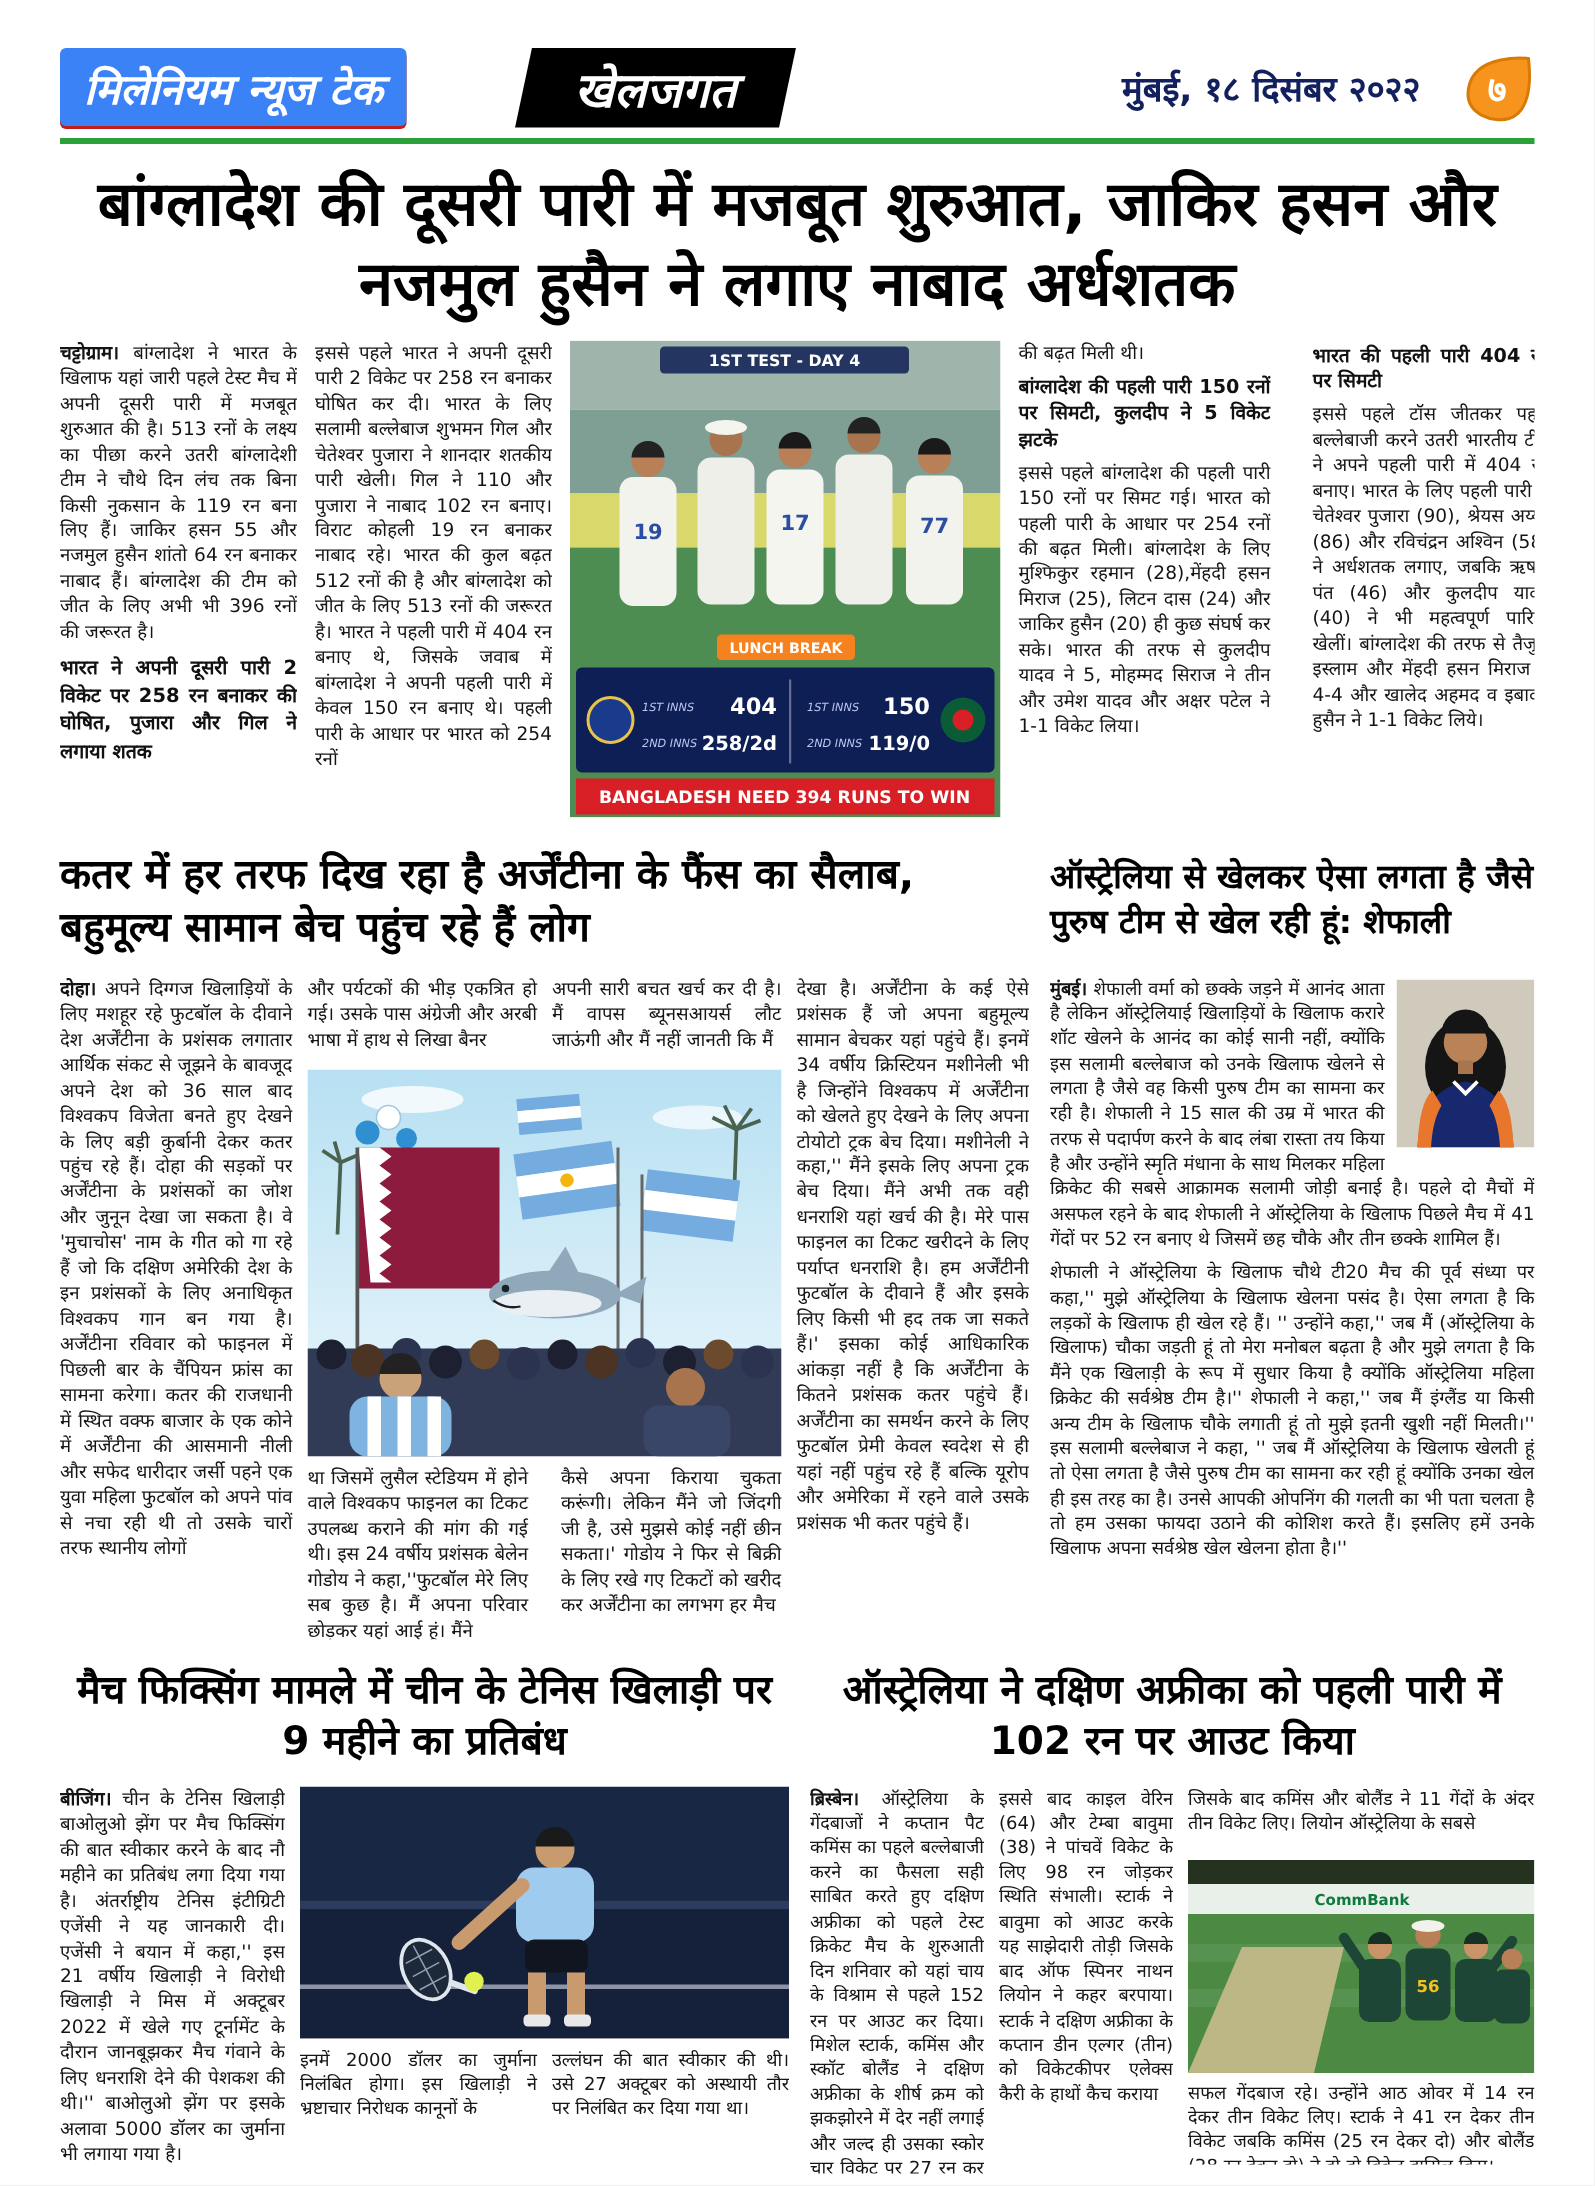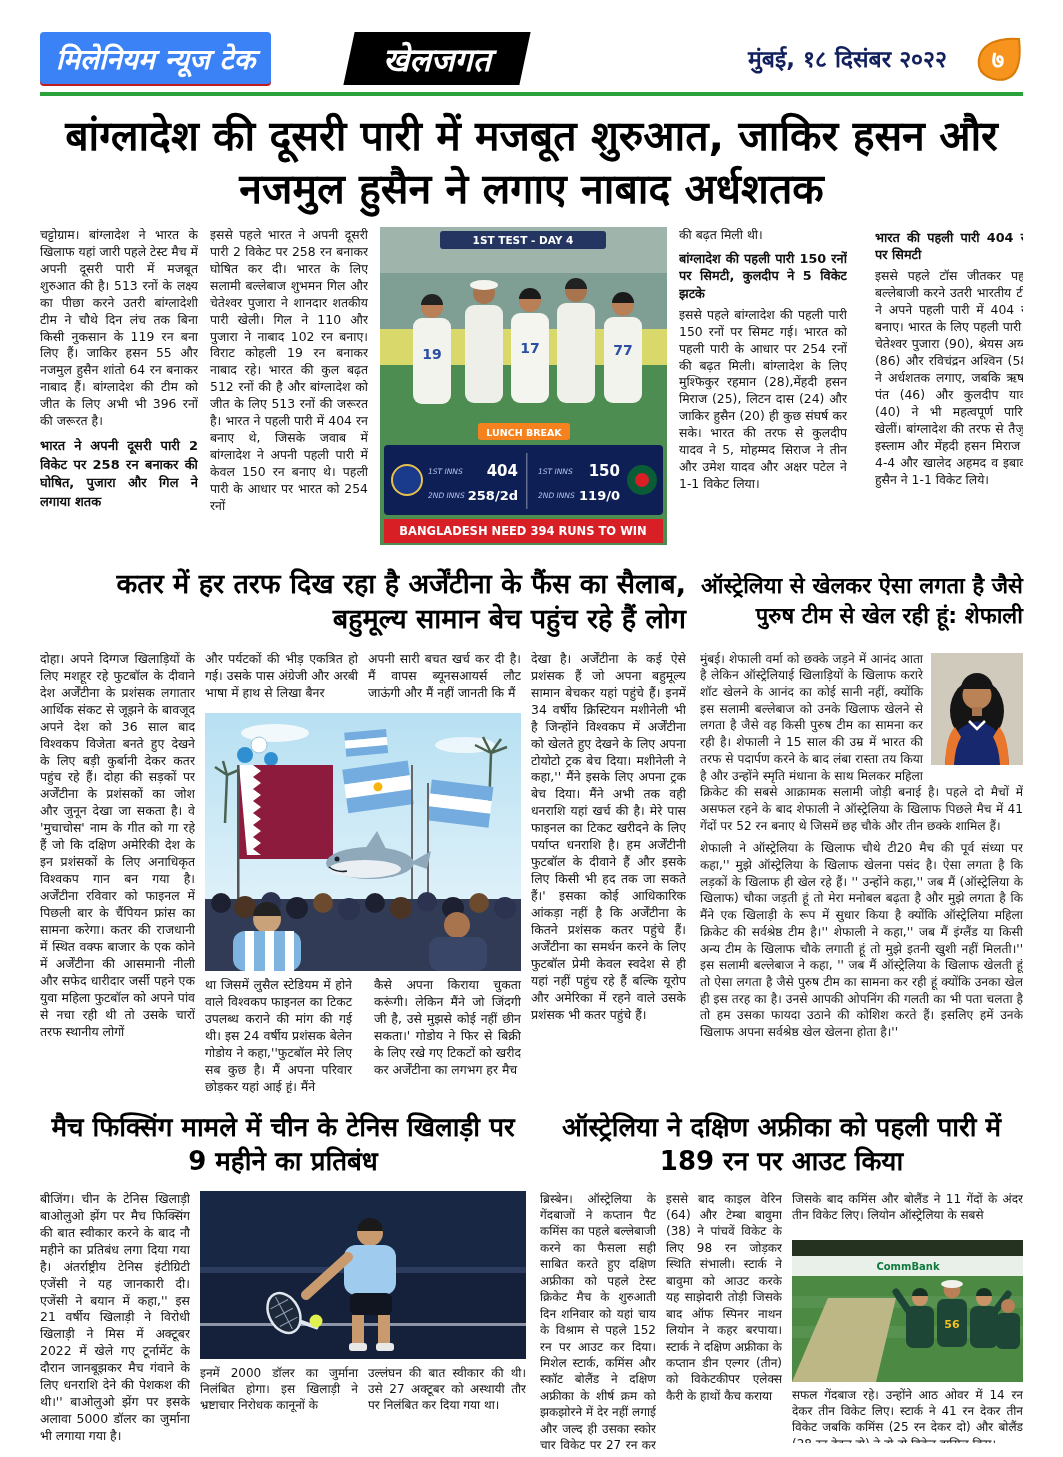--- a/index.html
+++ b/index.html
@@ -25,29 +25,29 @@
   .edition-date { margin-left:auto; margin-right:26px; font-size:23px; font-weight:bold; color:#12205e; white-space:nowrap; }
   .page-badge { width:50px; height:50px; flex:none; }
   .green-rule { height:4px; background:#2aa13a; margin-top:6px; }
 
   
   h1.lead-headline {
     margin:14px 0 10px 0; text-align:center;
     font-size:41px; font-weight:800; line-height:1.3; color:#000;
   }
   .sec-head { height:84px; display:flex; align-items:center; justify-content:center; margin-bottom:8px; }
-  .sec-head h2 { margin:0; text-align:right; font-weight:800; color:#000; }
+  .sec-head h2 { margin:0; text-align:left; font-weight:800; color:#000; }
   .qatar .sec-head h2 { font-size:27px; line-height:1.3; }
   .shafali .sec-head h2 { font-size:22px; line-height:1.35; }
   .sec-head-sm { height:76px; display:flex; align-items:center; margin-bottom:8px; }
   .sec-head-sm h2 { margin:0; text-align:center; font-weight:800; font-size:26px; line-height:1.3; color:#000; }
 
   
   p.bt { margin:0 0 6px 0; text-align:justify; font-size:12.4px; line-height:1.37; color:#141414; }
-  .dateline { font-weight:normal; }
+  .dateline { font-weight:bold; }
   p.bold-note { margin:7px 0 0 0; font-weight:bold; font-size:13px; line-height:1.42; text-align:justify; }
   p.subhead { margin:2px 0 4px 0; font-weight:bold; font-size:12.8px; line-height:1.38; text-align:justify; }
 
   
   .lead-body { display:flex; gap:12px; height:318px; overflow:hidden; }
   .lead-body .colA { width:158px; flex:none; overflow:hidden; }
   .lead-body .colB { width:158px; flex:none; overflow:hidden; }
   .lead-body .colD { width:168px; flex:none; overflow:hidden; }
   .lead-body .colE { width:158px; flex:none; overflow:hidden;margin-left:16px; }
   figure { margin:0; }
@@ -375,21 +375,21 @@
           <div class="below-texts">
             <p class="bt">इनमें 2000 डॉलर का जुर्माना निलंबित होगा। इस खिलाड़ी ने भ्रष्टाचार निरोधक कानूनों के</p>
             <p class="bt">उल्लंघन की बात स्वीकार की थी। उसे 27 अक्टूबर को अस्थायी तौर पर निलंबित कर दिया गया था।</p>
           </div>
         </div>
       </div>
     </section>
 
     <section class="australia">
       <div class="sec-head-sm">
-        <h2>ऑस्ट्रेलिया ने दक्षिण अफ्रीका को पहली पारी में 189 रन पर आउट किया</h2>
+        <h2>ऑस्ट्रेलिया ने दक्षिण अफ्रीका को पहली पारी में 102 रन पर आउट किया</h2>
       </div>
       <div class="aus-body">
         <div class="acol">
           <p class="bt"><span class="dateline">ब्रिस्बेन।</span> <span>ऑस्ट्रेलिया के गेंदबाजों ने कप्तान पैट कमिंस का पहले बल्लेबाजी करने का फैसला सही साबित करते हुए दक्षिण अफ्रीका को पहले टेस्ट क्रिकेट मैच के शुरुआती दिन शनिवार को यहां चाय के विश्राम से पहले 152 रन पर आउट कर दिया। मिशेल स्टार्क, कमिंस और स्कॉट बोलैंड ने दक्षिण अफ्रीका के शीर्ष क्रम को झकझोरने में देर नहीं लगाई और जल्द ही उसका स्कोर चार विकेट पर 27 रन कर दिया।</span></p>
         </div>
         <div class="acol">
           <p class="bt">इससे बाद काइल वेरिन (64) और टेम्बा बावुमा (38) ने पांचवें विकेट के लिए 98 रन जोड़कर स्थिति संभाली। स्टार्क ने बावुमा को आउट करके यह साझेदारी तोड़ी जिसके बाद ऑफ स्पिनर नाथन लियोन ने कहर बरपाया। स्टार्क ने दक्षिण अफ्रीका के कप्तान डीन एल्गर (तीन) को विकेटकीपर एलेक्स कैरी के हाथों कैच कराया</p>
         </div>
         <div class="aus-right">
           <p class="bt top-text">जिसके बाद कमिंस और बोलैंड ने 11 गेंदों के अंदर तीन विकेट लिए। लियोन ऑस्ट्रेलिया के सबसे</p>

